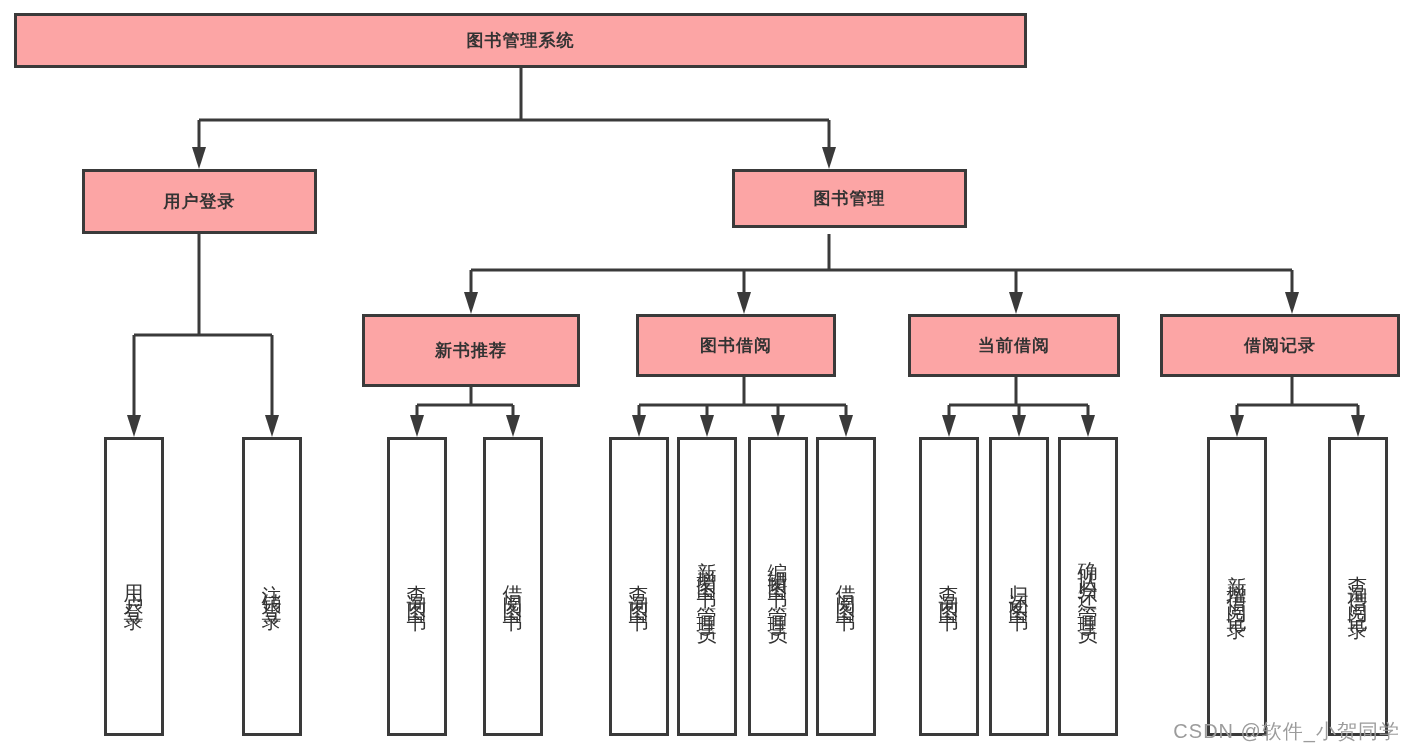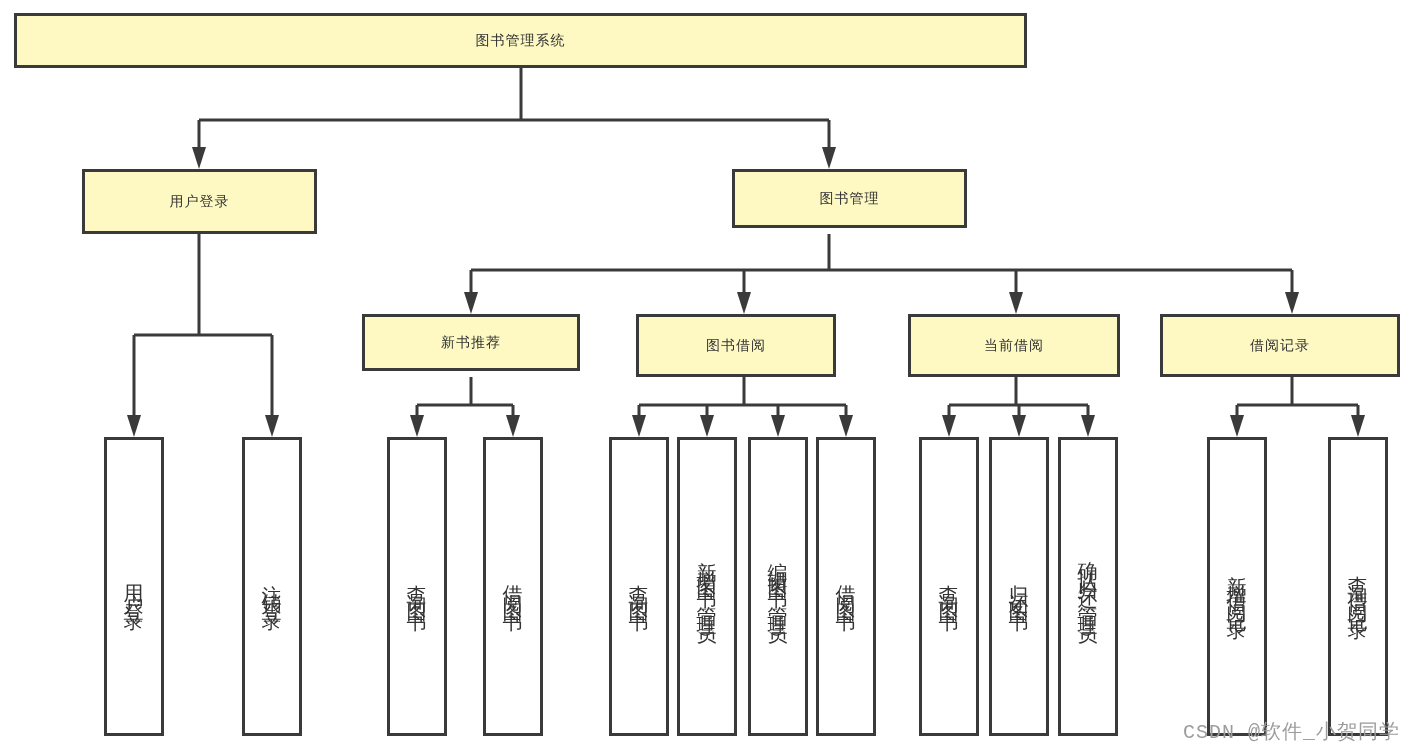--- a/index.html
+++ b/index.html
@@ -3,37 +3,36 @@
 <meta charset="utf-8">
 <style>
   html,body{margin:0;padding:0;background:#fff;}
   .canvas{
     position:relative;width:1405px;height:747px;background:#ffffff;
     font-family:"Liberation Sans","DejaVu Sans",sans-serif;color:#333;
     overflow:hidden;
   }
   svg.conn{position:absolute;left:0;top:0;}
   .node{
-    position:absolute;box-sizing:border-box;background:#fef9c3;
+    position:absolute;box-sizing:border-box;background:#fca5a5;
     border:3px solid #3a3a3a;display:flex;align-items:center;justify-content:center;
-    font-size:14px;letter-spacing:1px;color:#333;
+    font-size:17px;letter-spacing:1px;color:#333;font-weight:bold;
   }
   .leaf{
     position:absolute;box-sizing:border-box;top:437px;width:60px;height:299px;
     background:#fff;border:3px solid #3a3a3a;
     display:flex;align-items:center;justify-content:center;
   }
   .leaf span{
     writing-mode:vertical-rl;text-orientation:mixed;
     font-size:20px;letter-spacing:9px;line-height:1;color:#333;white-space:nowrap;
   }
   .watermark{
     position:absolute;right:5px;bottom:2px;font-size:20px;color:#9c9c9c;
     letter-spacing:1px;
-    font-family:Liberation Mono, monospace;
   }
 </style>
 </head>
 <body>
 
 <div class="canvas">
 
   <svg class="conn" width="1405" height="747" aria-hidden="true">
 
     <path d="M521 68 V120 M199 120 H829 M199 120 V150 M829 120 V150
@@ -67,21 +66,21 @@
       <polygon points="1230,415 1244,415 1237,437"></polygon>
       <polygon points="1351,415 1365,415 1358,437"></polygon>
     </g>
   </svg>
 
   <div class="node" style="left:14px;top:13px;width:1013px;height:55px">图书管理系统</div>
 
   <div class="node" style="left:82px;top:169px;width:235px;height:65px">用户登录</div>
   <div class="node" style="left:732px;top:169px;width:235px;height:59px">图书管理</div>
 
-  <div class="node" style="left:362px;top:314px;width:218px;height:57px">新书推荐</div>
+  <div class="node" style="left:362px;top:314px;width:218px;height:73px">新书推荐</div>
   <div class="node" style="left:636px;top:314px;width:200px;height:63px">图书借阅</div>
   <div class="node" style="left:908px;top:314px;width:212px;height:63px">当前借阅</div>
   <div class="node" style="left:1160px;top:314px;width:240px;height:63px">借阅记录</div>
 
   <div class="leaf" style="left:104px">
     <span>用户登录</span>
   </div>
   <div class="leaf" style="left:242px">
     <span>注销登录</span>
   </div>

